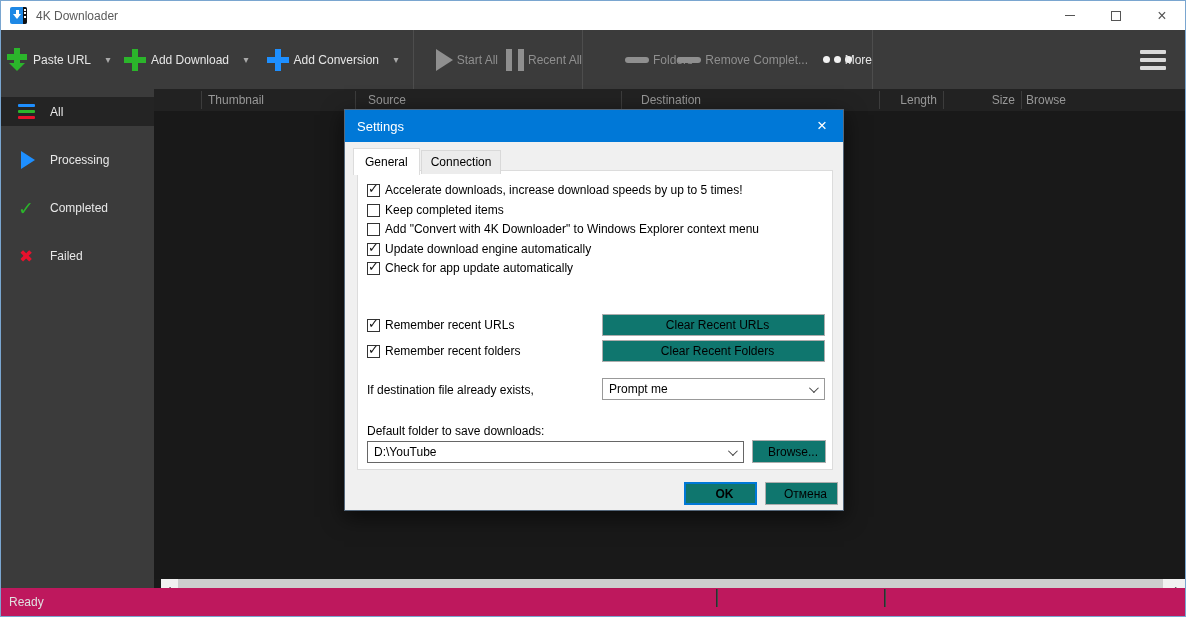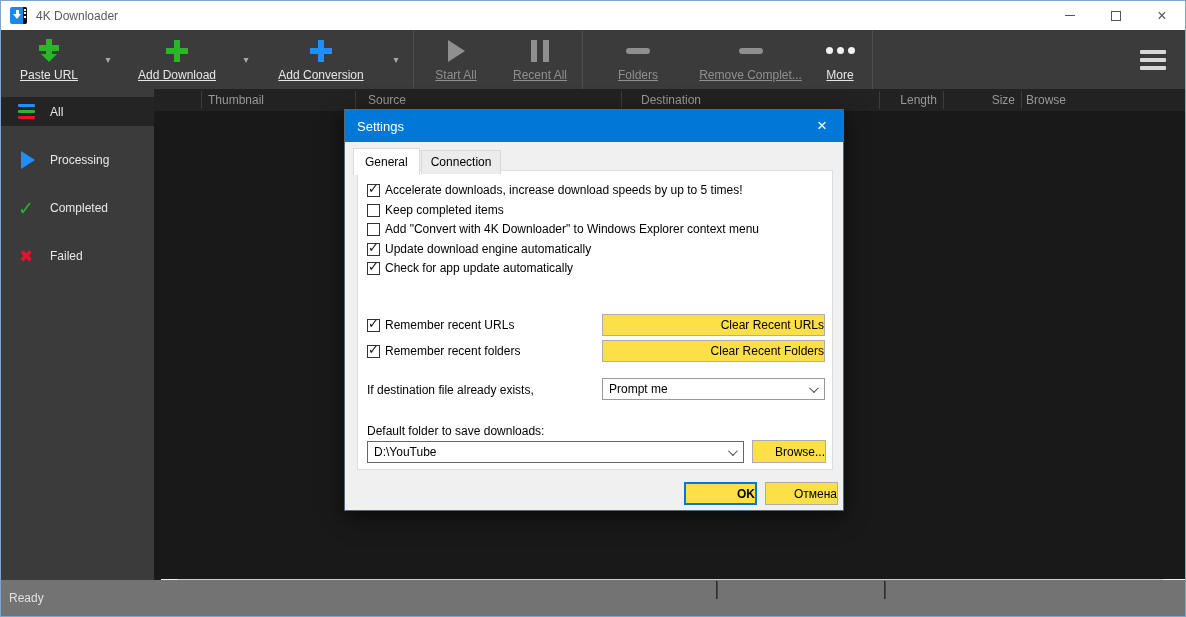--- a/index.html
+++ b/index.html
@@ -17,21 +17,21 @@
   .app-icon .film i { display:block; width:2px; height:2px; background:#fff; margin:1.5px auto 0; }
   .titlebar .title { margin-left:9px; color:#5a5a5a; font-size:12px; }
   .win-controls { margin-left:auto; display:flex; height:100%; }
   .win-btn { width:46px; height:100%; display:flex; align-items:center; justify-content:center; color:#555; }
   .glyph-min { width:10px; height:1px; background:#555; }
   .glyph-max { width:10px; height:10px; border:1px solid #555; }
   .glyph-close { font-size:16px; line-height:1; color:#555; }
 
   
   .toolbar { position:absolute; left:0; top:29px; width:100%; height:59px; background:#3b3b3b; display:flex; align-items:stretch; padding-left:6px; }
-  .tb-btn { display:flex; flex-direction:column; align-items:center; justify-content:center; gap:4px; color:#e6e6e6; cursor:default;text-decoration:underline; }
+  .tb-btn { display:flex; flex-direction:row; align-items:center; justify-content:flex-end; gap:4px; color:#e6e6e6; cursor:default; }
   .tb-btn .lbl { font-size:12px; white-space:nowrap; }
   .tb-btn.disabled { color:#8f8f8f; }
   .tb-chevron { width:34px; display:flex; align-items:center; justify-content:center; color:#a9a9a9; font-size:10px; }
   .tb-sep { width:1px; background:#4d4d4d; margin:0; }
   .icon-box { height:26px; display:flex; align-items:center; justify-content:center; }
   
   .icon-paste { position:relative; width:24px; height:24px; }
   .icon-paste .h { position:absolute; left:2px; top:6px; width:20px; height:6px; background:#2bb52b; }
   .icon-paste .v { position:absolute; left:9px; top:0; width:6px; height:15px; background:#2bb52b; }
   .icon-paste .a { position:absolute; left:4px; top:15px; width:0; height:0; border-left:8px solid transparent; border-right:8px solid transparent; border-top:8px solid #2bb52b; }
@@ -71,40 +71,40 @@
 
   .content-bg { position:absolute; left:153px; top:22px; right:0; bottom:19px; background:#191919; }
 
   
   .hscroll { position:absolute; left:160px; right:0; bottom:0; height:19px; background:#f1f1f1; display:flex; align-items:stretch; }
   .hs-btn { width:17px; display:flex; align-items:center; justify-content:center; color:#505050; font-size:13px; background:#f1f1f1; }
   .hs-thumb { flex:1; background:#cdcdcd; }
   .hs-gap { width:5px; background:#f1f1f1; }
 
   
-  .statusbar { position:absolute; left:0; bottom:0; width:100%; height:36px; background:#737373; color:#e0e0e0; display:flex; align-items:center; }
+  .statusbar { position:absolute; left:0; bottom:0; width:100%; height:28px; background:#be185d; color:#e0e0e0; display:flex; align-items:center; }
   .statusbar .txt { margin-left:8px; font-size:12px; }
   .sb-sep { position:absolute; top:1px; width:1px; height:18px; background:#2e2e2e; box-shadow:1px 0 0 #484848; }
 
   
   .dialog { position:absolute; left:343px; top:20px; width:500px; height:402px; background:#f0f0f0; border:1px solid #55677a; box-shadow:0 6px 20px rgba(0,0,0,.6); z-index:10; }
   .dlg-titlebar { height:32px; background:#0078d7; display:flex; align-items:center; }
   .dlg-title { color:#ffffff; font-size:13px; margin-left:12px; }
   .dlg-close { margin-left:auto; width:42px; height:100%; display:flex; align-items:center; justify-content:center; color:#ffffff; font-size:17px; }
   .tabs { position:absolute; left:8px; top:37px; display:flex; align-items:flex-end; z-index:2; }
   .tab { font-size:12px; color:#000; padding:4px 9px 5px; border:1px solid #d9d9d9; border-bottom:none; background:#ececec; margin-right:1px; }
   .tab.active { background:#ffffff; padding:6px 11px 6px; position:relative; top:1px; border-color:#dcdcdc; }
   .panel { position:absolute; left:12px; top:60px; width:476px; height:300px; background:#ffffff; border:1px solid #dcdcdc; }
 
   .cb-row { position:absolute; left:9px; display:flex; align-items:center; height:16px; }
   .cb { width:13px; height:13px; background:#ffffff; border:1px solid #333333; position:relative; flex:none; }
   .cb .mark { position:absolute; left:0px; top:-3px; font-size:13px; font-weight:bold; color:#111; line-height:1; }
   .cb-text { margin-left:5px; font-size:12px; color:#000; white-space:nowrap; }
 
-  .dlg-btn { position:absolute; background:#fde047; border:1px solid #adadad; font-size:12px; color:#000; display:flex; align-items:center; justify-content:flex-end;padding-left:8px; }
+  .dlg-btn { position:absolute; background:#0f766e; border:1px solid #adadad; font-size:12px; color:#000; display:flex; align-items:center; justify-content:center;padding-left:8px; }
   .lbl-plain { position:absolute; font-size:12px; color:#000; white-space:nowrap; }
 
   .dropdown { position:absolute; background:#ffffff; border:1px solid #999999; display:flex; align-items:center; font-size:12px; color:#000; }
   .dropdown .val { margin-left:6px; }
   .chev { margin-left:auto; margin-right:8px; width:7px; height:7px; border-right:1.4px solid #444; border-bottom:1.4px solid #444; transform:rotate(45deg) translateY(-2px); }
   .combo { border-color:#666666; }
 
   .footer-ok { left:339px; top:372px; width:73px; height:23px; border:2px solid #0078d7;font-weight:bold; }
   .footer-cancel { left:420px; top:372px; width:73px; height:23px; }
 </style>

